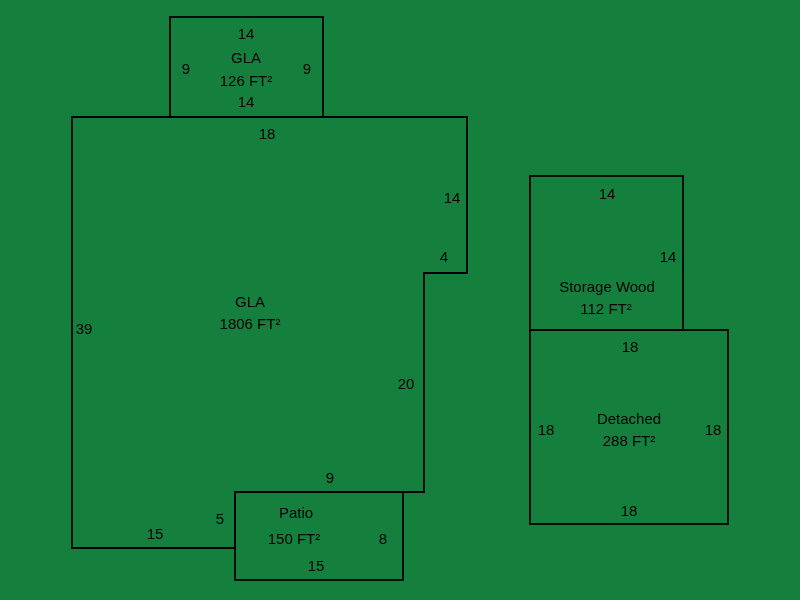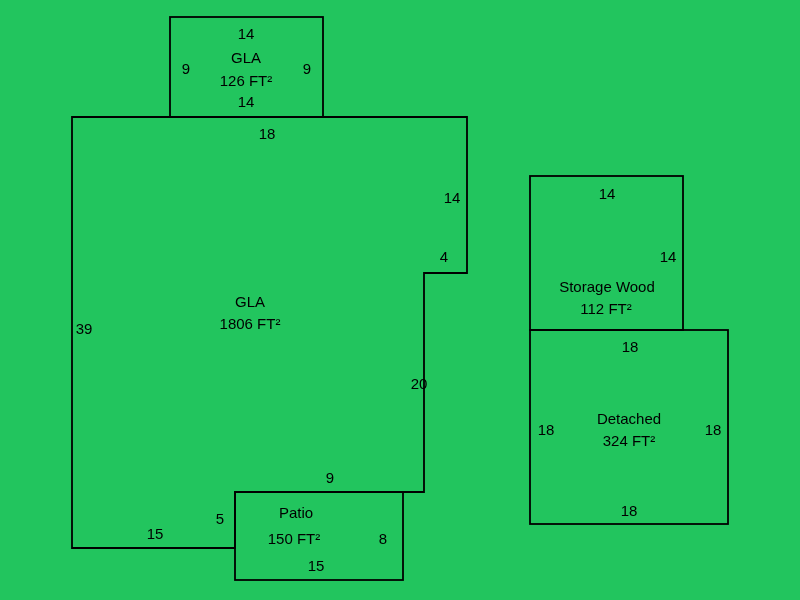--- a/index.html
+++ b/index.html
@@ -4,21 +4,21 @@
 <style>
   html, body {
     margin: 0;
     padding: 0;
     background: #ffffff;
   }
   .canvas {
     position: relative;
     width: 800px;
     height: 600px;
-    background: #22c55e;
+    background: #15803d;
     font-family: "Liberation Sans", sans-serif;
     overflow: hidden;
   }
   .canvas svg {
     position: absolute;
     left: 0;
     top: 0;
   }
   .outline {
     fill: none;
@@ -59,35 +59,35 @@
   <span class="lbl" style="left:307px; top:68px">9</span>
   <span class="lbl" style="left:246px; top:80px">126 FT²</span>
   <span class="lbl" style="left:246px; top:101px">14</span>
 
   <span class="lbl" style="left:267px; top:133px">18</span>
   <span class="lbl" style="left:452px; top:197px">14</span>
   <span class="lbl" style="left:444px; top:256px">4</span>
   <span class="lbl" style="left:250px; top:301px">GLA</span>
   <span class="lbl" style="left:250px; top:323px">1806 FT²</span>
   <span class="lbl" style="left:84px;  top:328px">39</span>
-  <span class="lbl" style="left:419px; top:383px">20</span>
+  <span class="lbl" style="left:406px; top:383px">20</span>
   <span class="lbl" style="left:330px; top:477px">9</span>
   <span class="lbl" style="left:220px; top:518px">5</span>
   <span class="lbl" style="left:155px; top:533px">15</span>
 
   <span class="lbl" style="left:296px; top:512px">Patio</span>
   <span class="lbl" style="left:294px; top:538px">150 FT²</span>
   <span class="lbl" style="left:383px; top:538px">8</span>
   <span class="lbl" style="left:316px; top:565px">15</span>
 
   <span class="lbl" style="left:607px; top:193px">14</span>
   <span class="lbl" style="left:668px; top:256px">14</span>
   <span class="lbl" style="left:607px; top:286px">Storage Wood</span>
   <span class="lbl" style="left:606px; top:308px">112 FT²</span>
 
   <span class="lbl" style="left:630px; top:346px">18</span>
   <span class="lbl" style="left:629px; top:418px">Detached</span>
-  <span class="lbl" style="left:629px; top:440px">324 FT²</span>
+  <span class="lbl" style="left:629px; top:440px">288 FT²</span>
   <span class="lbl" style="left:546px; top:429px">18</span>
   <span class="lbl" style="left:713px; top:429px">18</span>
   <span class="lbl" style="left:629px; top:510px">18</span>
 
 </div>
 
 </body></html>

